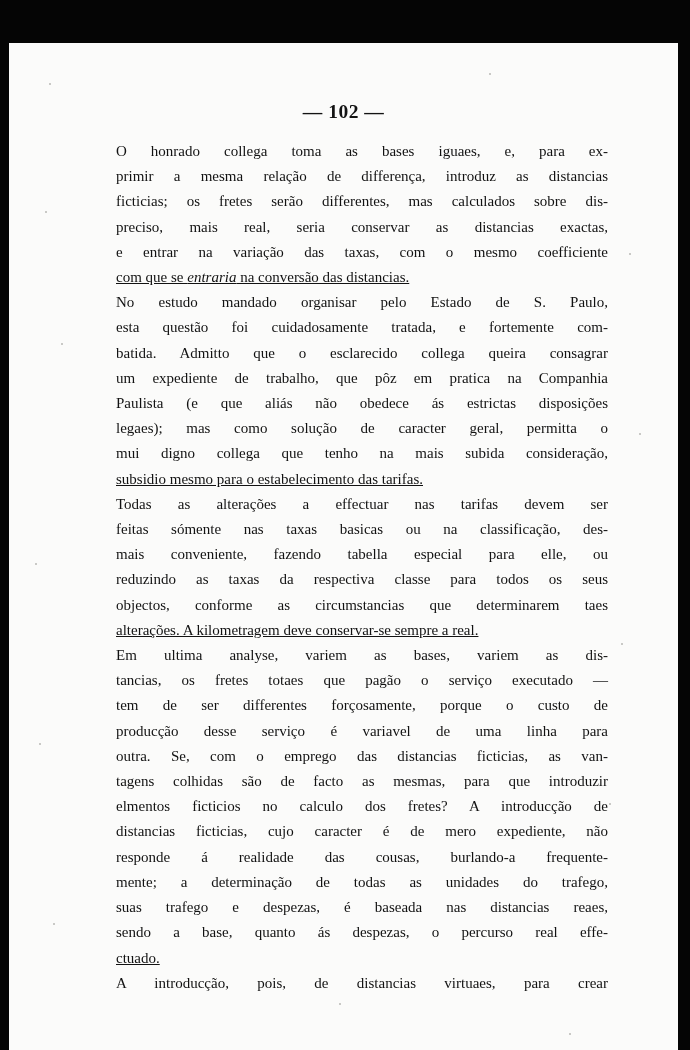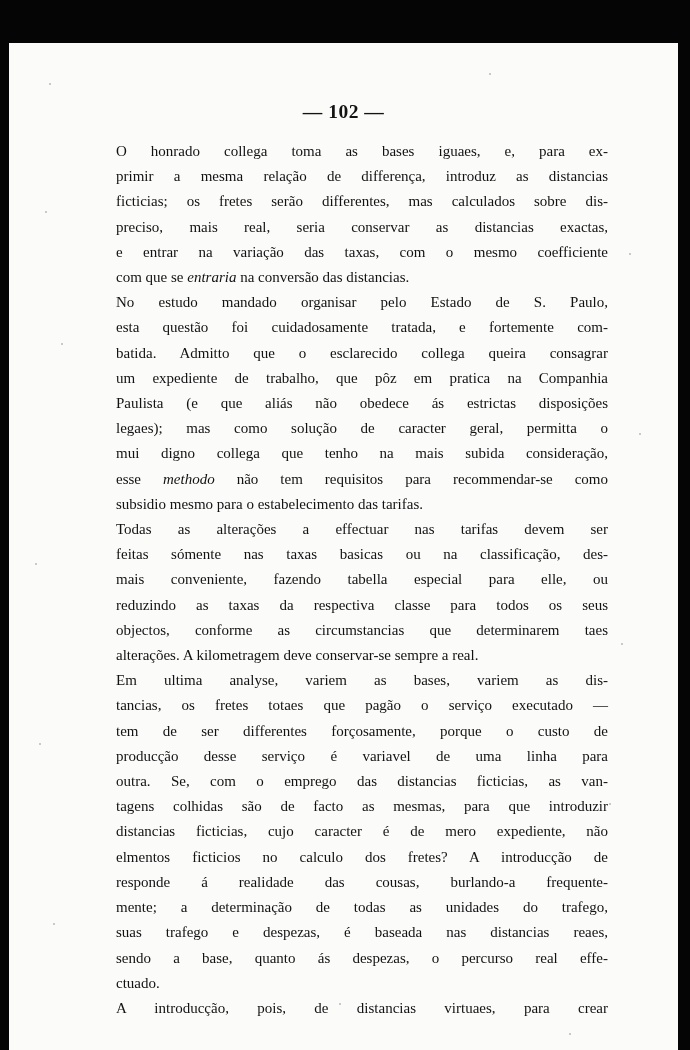--- a/index.html
+++ b/index.html
@@ -77,20 +77,21 @@
 
   
   p.para > span.ln {
     display: block;
     text-align: justify;
     text-align-last: justify;
     white-space: nowrap;
   }
   p.para > span.ln.last {
     text-align-last: left;
+    text-decoration: underline;
   }
   p.para > span.ln.indent {
     text-indent: 34px;
   }
 
   i {
     font-style: italic;
   }
 
   .para-block {
@@ -118,40 +119,39 @@
           <span class="ln last">com que se <i>entraria</i> na conversão das distancias.</span>
         </p>
         <p class="para" id="p2">
           <span class="ln indent">No estudo mandado organisar pelo Estado de S. Paulo,</span>
           <span class="ln">esta questão foi cuidadosamente tratada, e fortemente com-</span>
           <span class="ln">batida. Admitto que o esclarecido collega queira consagrar</span>
           <span class="ln">um expediente de trabalho, que pôz em pratica na Companhia</span>
           <span class="ln">Paulista (e que aliás não obedece ás estrictas disposições</span>
           <span class="ln">legaes); mas como solução de caracter geral, permitta o</span>
           <span class="ln">mui digno collega que tenho na mais subida consideração,</span>
-          <span class="ln">esse <i>methodo</i> não tem requisitos para recommendar-se como</span>
           <span class="ln last">subsidio mesmo para o estabelecimento das tarifas.</span>
         </p>
         <p class="para" id="p3">
           <span class="ln indent">Todas as alterações a effectuar nas tarifas devem ser</span>
           <span class="ln">feitas sómente nas taxas basicas ou na classificação, des-</span>
           <span class="ln">mais conveniente, fazendo tabella especial para elle, ou</span>
           <span class="ln">reduzindo as taxas da respectiva classe para todos os seus</span>
           <span class="ln">objectos, conforme as circumstancias que determinarem taes</span>
           <span class="ln last">alterações. A kilometragem deve conservar-se sempre a real.</span>
         </p>
         <p class="para" id="p4">
           <span class="ln indent">Em ultima analyse, variem as bases, variem as dis-</span>
           <span class="ln">tancias, os fretes totaes que pagão o serviço executado —</span>
           <span class="ln">tem de ser differentes forçosamente, porque o custo de</span>
           <span class="ln">producção desse serviço é variavel de uma linha para</span>
           <span class="ln">outra. Se, com o emprego das distancias ficticias, as van-</span>
           <span class="ln">tagens colhidas são de facto as mesmas, para que introduzir</span>
+          <span class="ln">elmentos ficticios no calculo dos fretes? A introducção de</span>
           <span class="ln">distancias ficticias, cujo caracter é de mero expediente, não</span>
-          <span class="ln">elmentos ficticios no calculo dos fretes? A introducção de</span>
           <span class="ln">responde á realidade das cousas, burlando-a frequente-</span>
           <span class="ln">mente; a determinação de todas as unidades do trafego,</span>
           <span class="ln">suas trafego e despezas, é baseada nas distancias reaes,</span>
           <span class="ln">sendo a base, quanto ás despezas, o percurso real effe-</span>
           <span class="ln last">ctuado.</span>
         </p>
         <p class="para" id="p5">
           <span class="ln indent">A introducção, pois, de distancias virtuaes, para crear</span>
         </p>
       </div>

